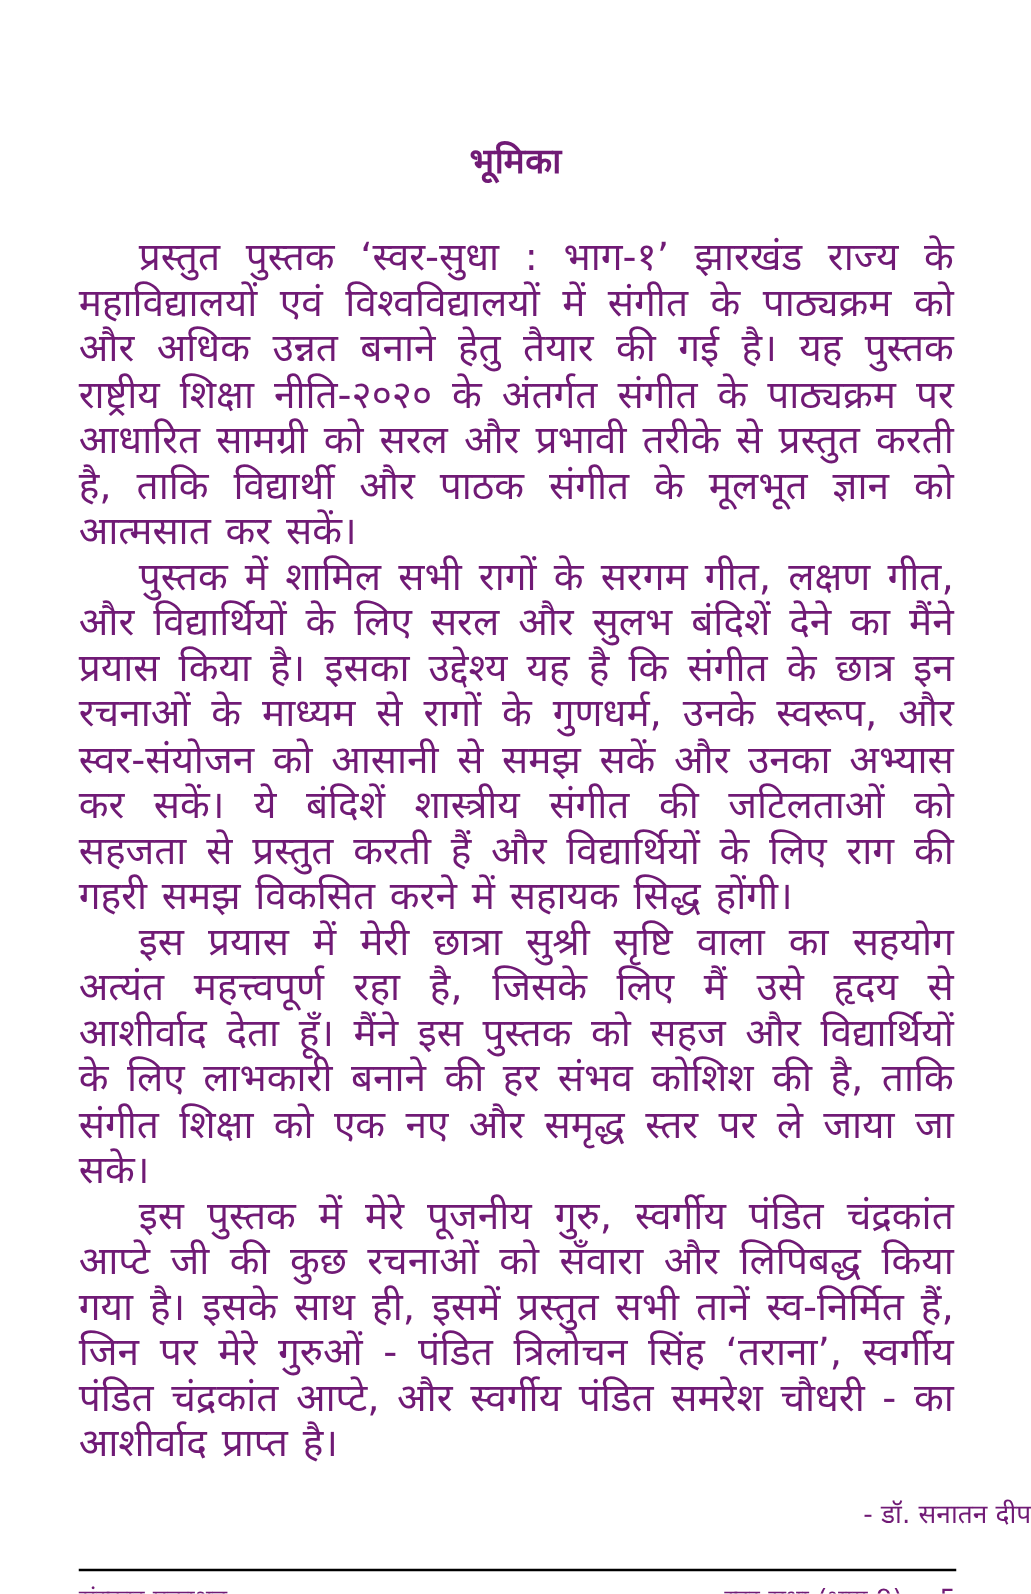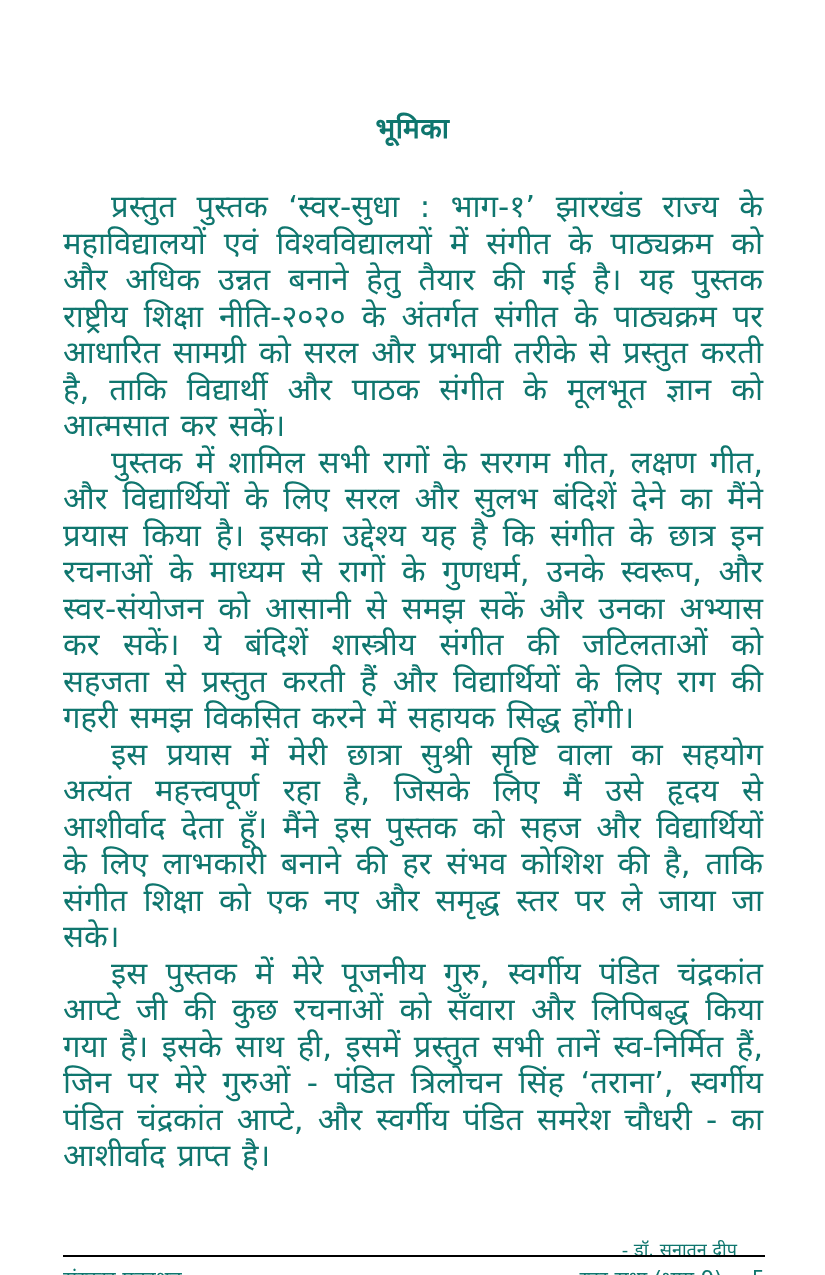--- a/index.html
+++ b/index.html
@@ -5,21 +5,21 @@
   html, body {
     margin: 0;
     padding: 0;
     background: #ffffff;
   }
   .page {
     position: relative;
     width: 825px;
     height: 1275px;
     background: #ffffff;
-    color: #0f766e;
+    color: #701a75;
     font-family: "DejaVu Sans", sans-serif;
     overflow: hidden;
     box-sizing: border-box;
   }
   .title {
     text-align: center;
     font-weight: bold;
     font-size: 28px;
     padding-top: 108px;
     letter-spacing: 0.5px;
@@ -29,24 +29,23 @@
     font-size: 31px;
     line-height: 36.5px;
     text-align: justify;
     word-spacing: 2px;
   }
   .content p {
     margin: 0;
     text-indent: 48px;
   }
   .signature {
-    margin-top: 63px;
+    margin-top: 22px;
     text-align: right;
-    padding-right: 88px;
-    font-size: 18px;
+    font-size: 21px;
     font-weight: 500;
   }
   .footer {
     position: absolute;
     left: 63px;
     right: 60px;
     top: 1255px;
     border-top: 2px solid #000000;
     padding-top: 7px;
     display: flex;

